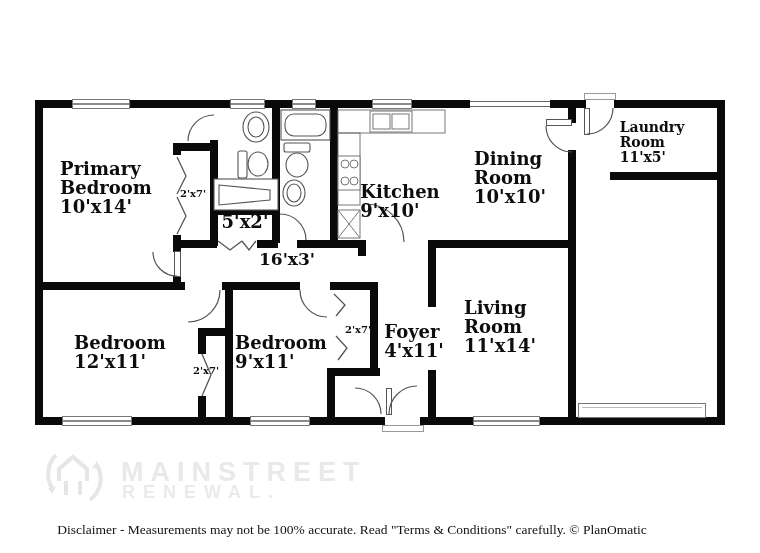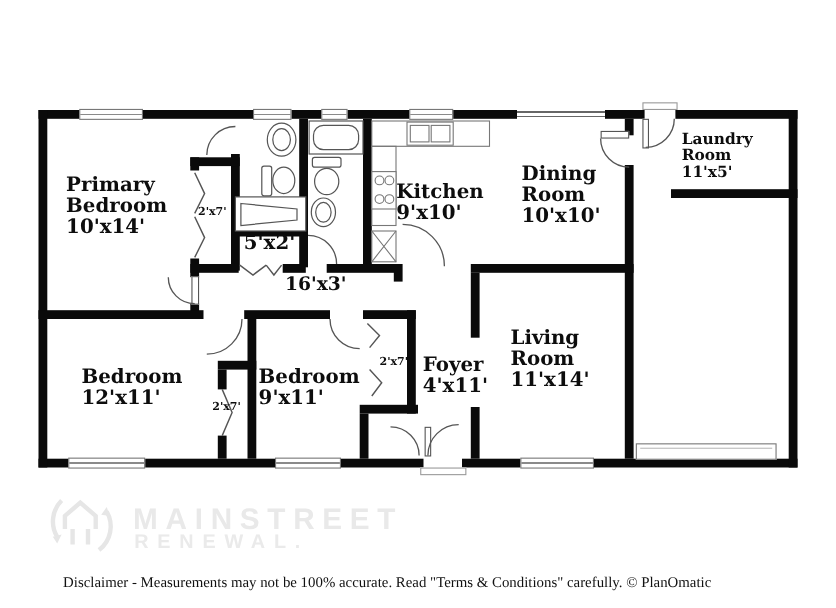--- a/index.html
+++ b/index.html
@@ -151,21 +151,21 @@
       <circle cx="345" cy="164" r="4"></circle>
       <circle cx="354" cy="164" r="4"></circle>
       <circle cx="345" cy="181" r="4"></circle>
       <circle cx="354" cy="181" r="4"></circle>
       <rect x="338" y="210" width="22" height="28" fill="#fff"></rect>
       <path d="M 338 210 L 360 238 M 360 210 L 338 238"></path>
     </g>
   </svg>
 
   <div class="rlabel" style="left:106px;top:187px">Primary<br>Bedroom<br>10'x14'</div>
-  <div class="rlabel" style="left:400px;top:184px">Kitchen<br>9'x10'</div>
+  <div class="rlabel" style="left:400px;top:201px">Kitchen<br>9'x10'</div>
   <div class="rlabel" style="left:510px;top:177px">Dining<br>Room<br>10'x10'</div>
   <div class="rlabel" style="left:652px;top:142px;font-size:14px;line-height:15px">Laundry<br>Room<br>11'x5'</div>
   <div class="rlabel" style="left:500px;top:326px">Living<br>Room<br>11'x14'</div>
   <div class="rlabel" style="left:414px;top:341px">Foyer<br>4'x11'</div>
   <div class="rlabel" style="left:281px;top:352px">Bedroom<br>9'x11'</div>
   <div class="rlabel" style="left:120px;top:352px">Bedroom<br>12'x11'</div>
 
   <div class="slabel" style="left:193px;top:193px;font-size:10px">2'x7'</div>
   <div class="slabel" style="left:245px;top:221px;font-size:18px">5'x2'</div>
   <div class="slabel" style="left:287px;top:259px;font-size:17px">16'x3'</div>

